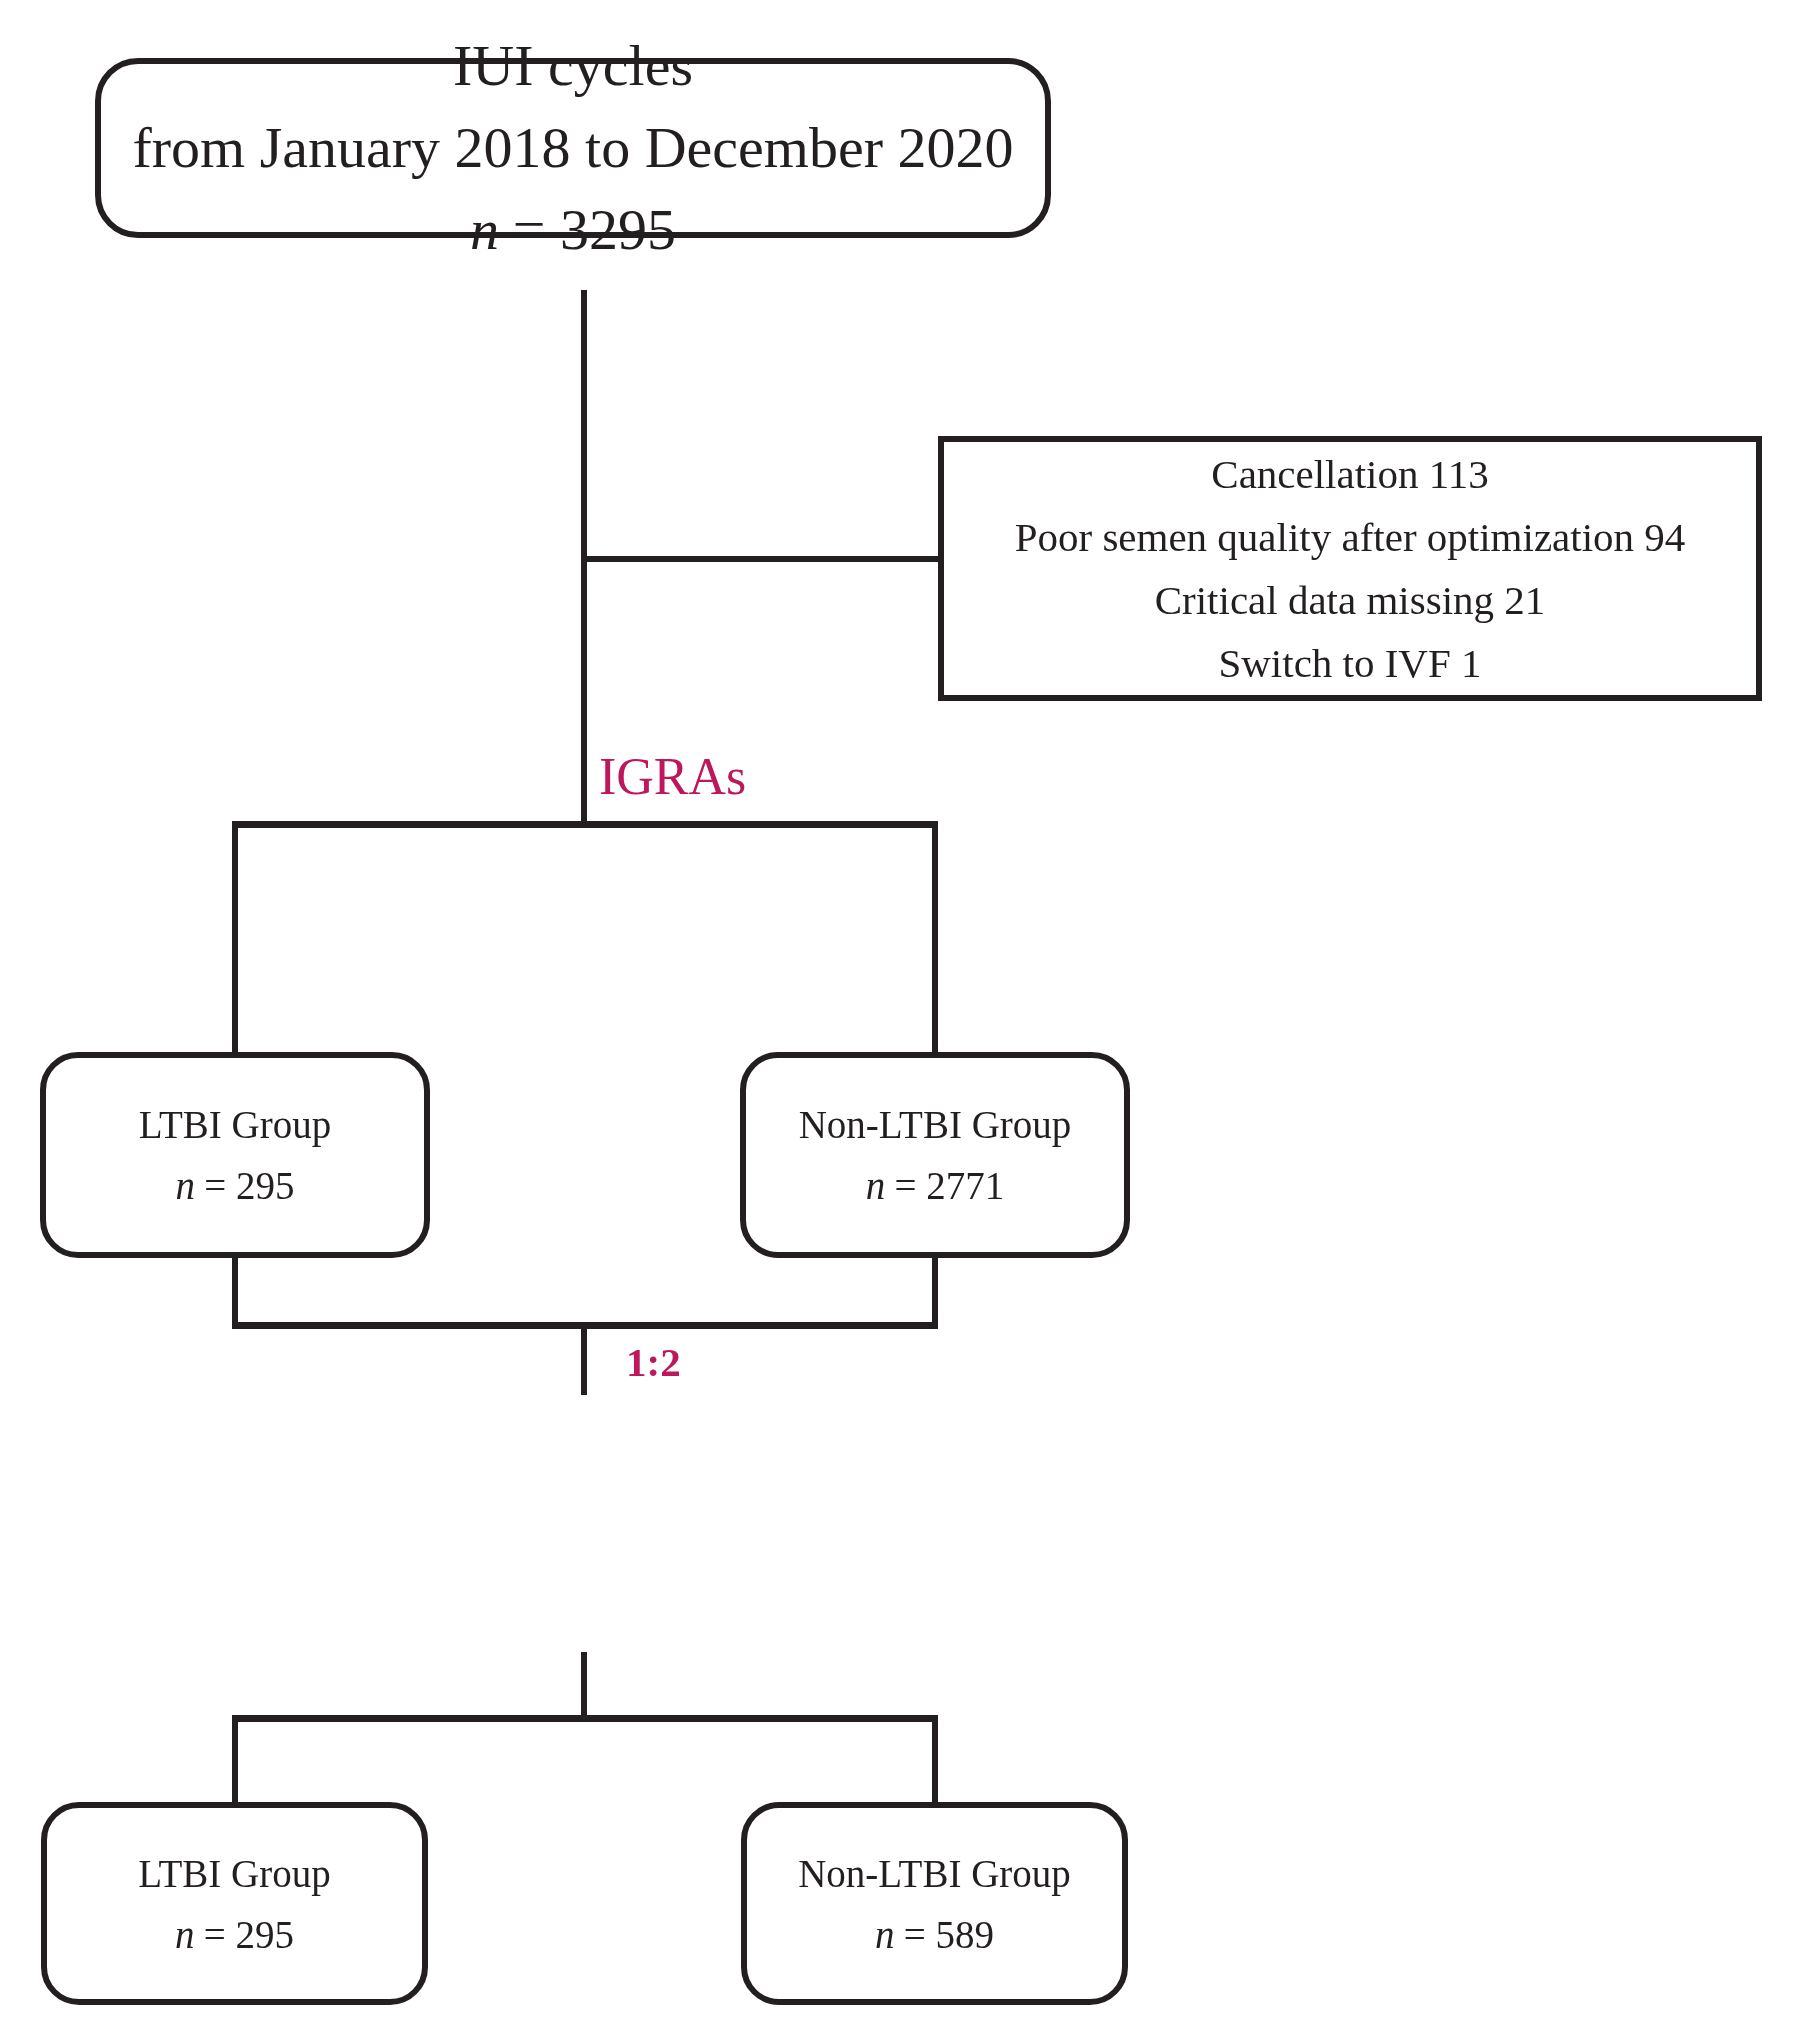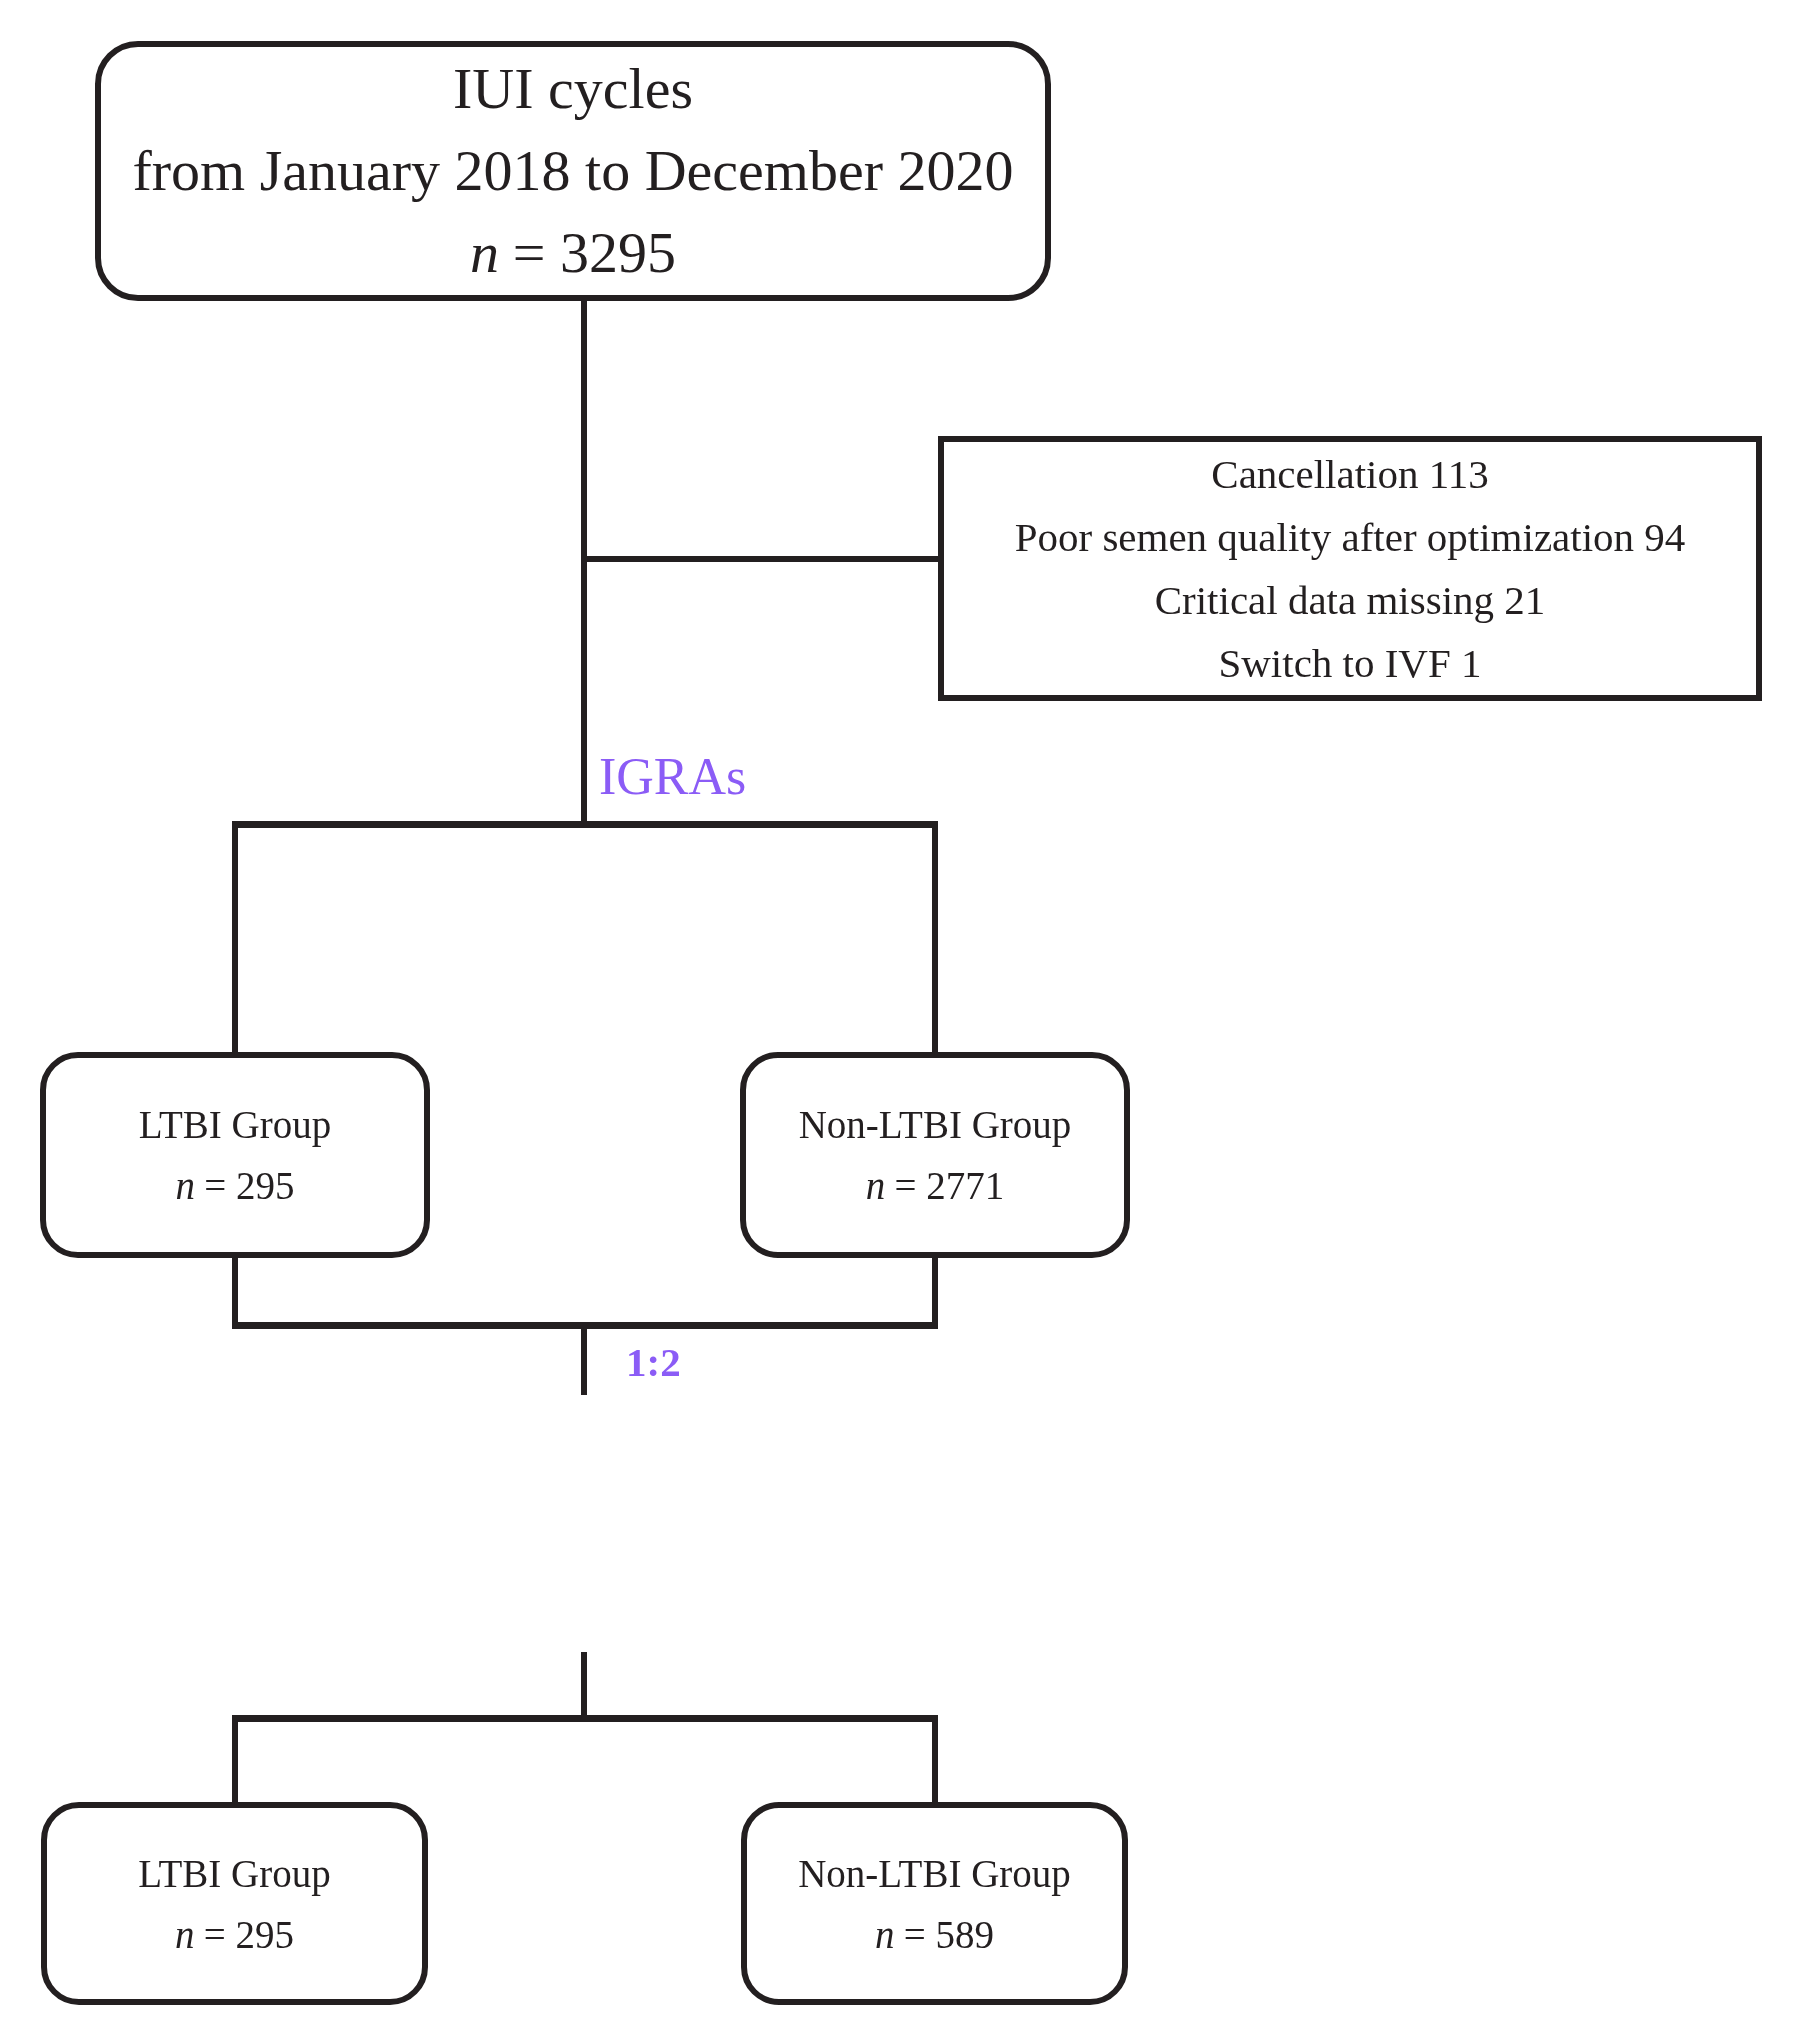--- a/index.html
+++ b/index.html
@@ -33,21 +33,21 @@
   .tline { display: block; white-space: nowrap; }
   .top-box .tline { font-size: 58px; line-height: 82px; }
   .excl-box .tline { font-size: 41px; line-height: 63px; }
   .group-box .tline { font-size: 39px; line-height: 61px; }
   .ellipse .tline { font-size: 48px; line-height: 62px; }
   .it { font-style: italic; }
   .neq { margin-left: 0.24em; }
   .floating-label {
     position: absolute;
     white-space: nowrap;
-    color: #8b5cf6;
+    color: #be185d;
   }
   .igras-label { font-size: 52px; line-height: 1; }
   .ratio-label { font-size: 41px; line-height: 1; font-weight: bold; }
 </style>
 </head>
 <body>
 
 <div class="canvas">
 
   <div class="line" style="left:581px; top:290px; width:6.1px; height:534px;"></div>
@@ -57,21 +57,21 @@
   <div class="line" style="left:932px; top:821px; width:6.1px; height:235px;"></div>
   <div class="line" style="left:232px; top:1255px; width:6.1px; height:74px;"></div>
   <div class="line" style="left:932px; top:1255px; width:6.1px; height:74px;"></div>
   <div class="line" style="left:232px; top:1322px; width:706px; height:6.8px;"></div>
   <div class="line" style="left:581px; top:1326px; width:6.1px; height:69px;"></div>
   <div class="line" style="left:581px; top:1652px; width:6.1px; height:69px;"></div>
   <div class="line" style="left:232px; top:1715px; width:706px; height:6.8px;"></div>
   <div class="line" style="left:232px; top:1715px; width:6.1px; height:92px;"></div>
   <div class="line" style="left:932px; top:1715px; width:6.1px; height:92px;"></div>
 
-  <div class="node rounded top-box" style="left:95px; top:41px; width:956px; height:260px;">
+  <div class="node rounded top-box" style="left:95px; top:58px; width:956px; height:180px;">
     <span class="tline">IUI cycles</span>
     <span class="tline">from January 2018 to December 2020</span>
     <span class="tline"><span class="it">n</span><span class="neq">= 3295</span></span>
   </div>
 
   <div class="node rect excl-box" style="left:938px; top:436px; width:824px; height:265px;">
     <span class="tline">Cancellation 113</span>
     <span class="tline">Poor semen quality after optimization 94</span>
     <span class="tline">Critical data missing 21</span>
     <span class="tline">Switch to IVF 1</span>

